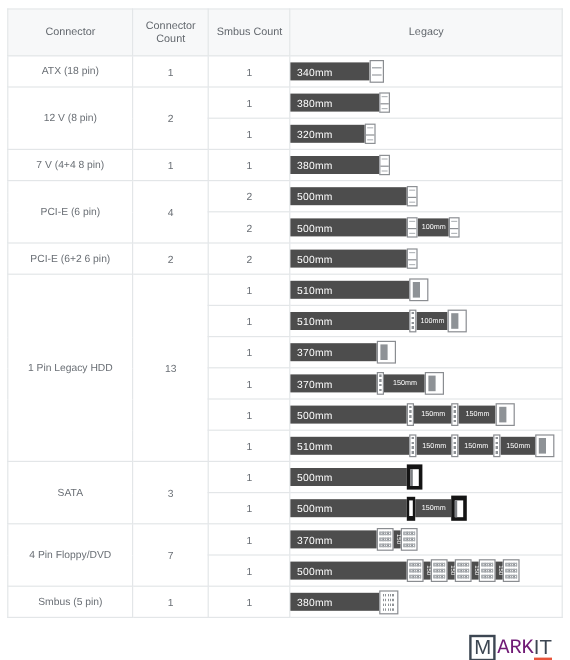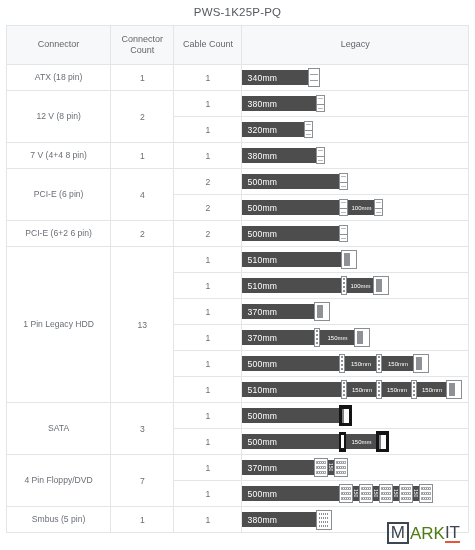--- a/index.html
+++ b/index.html
@@ -203,42 +203,41 @@
     letter-spacing:0px;
     font-family:"Liberation Sans", sans-serif;
   }
   .wm-m{
     color:#3c4652;
     border:2px solid #3c4652;
     padding:0px 2px 1px 2px;
     line-height:1;
     font-size:17px;
   }
-  .wm-ark{color:#4d7c0f;line-height:1;font-size:17px;padding-left:1px;}
+  .wm-ark{color:#701a75;line-height:1;font-size:17px;padding-left:1px;font-family:Liberation Mono, monospace;}
   .wm-it{color:#3c4652;line-height:1;font-size:17px;border-bottom:2px solid #e8533a;}
 </style>
 </head>
 <body>
 
 <div class="page">
 
-  <div class="title">PWS-1K25P-PQ</div>
 
   <table class="spec">
     <colgroup>
       <col class="col-connector">
         <col class="col-ccount">
         <col class="col-cablecount">
         <col class="col-cable">
     </colgroup>
     <thead>
       <tr>
         <th>Connector</th>
         <th>Connector Count</th>
-        <th>Cable Count</th>
+        <th>Smbus Count</th>
         <th>Legacy</th>
       </tr>
     </thead>
     <tbody id="table-body">
         <tr>
           <td class="connector-cell" rowspan="1">ATX (18 pin)</td>
           <td class="count-cell" rowspan="1">1</td>
           <td class="cablecount-cell">1</td>
           <td class="cable-cell">
             <div class="cable">

